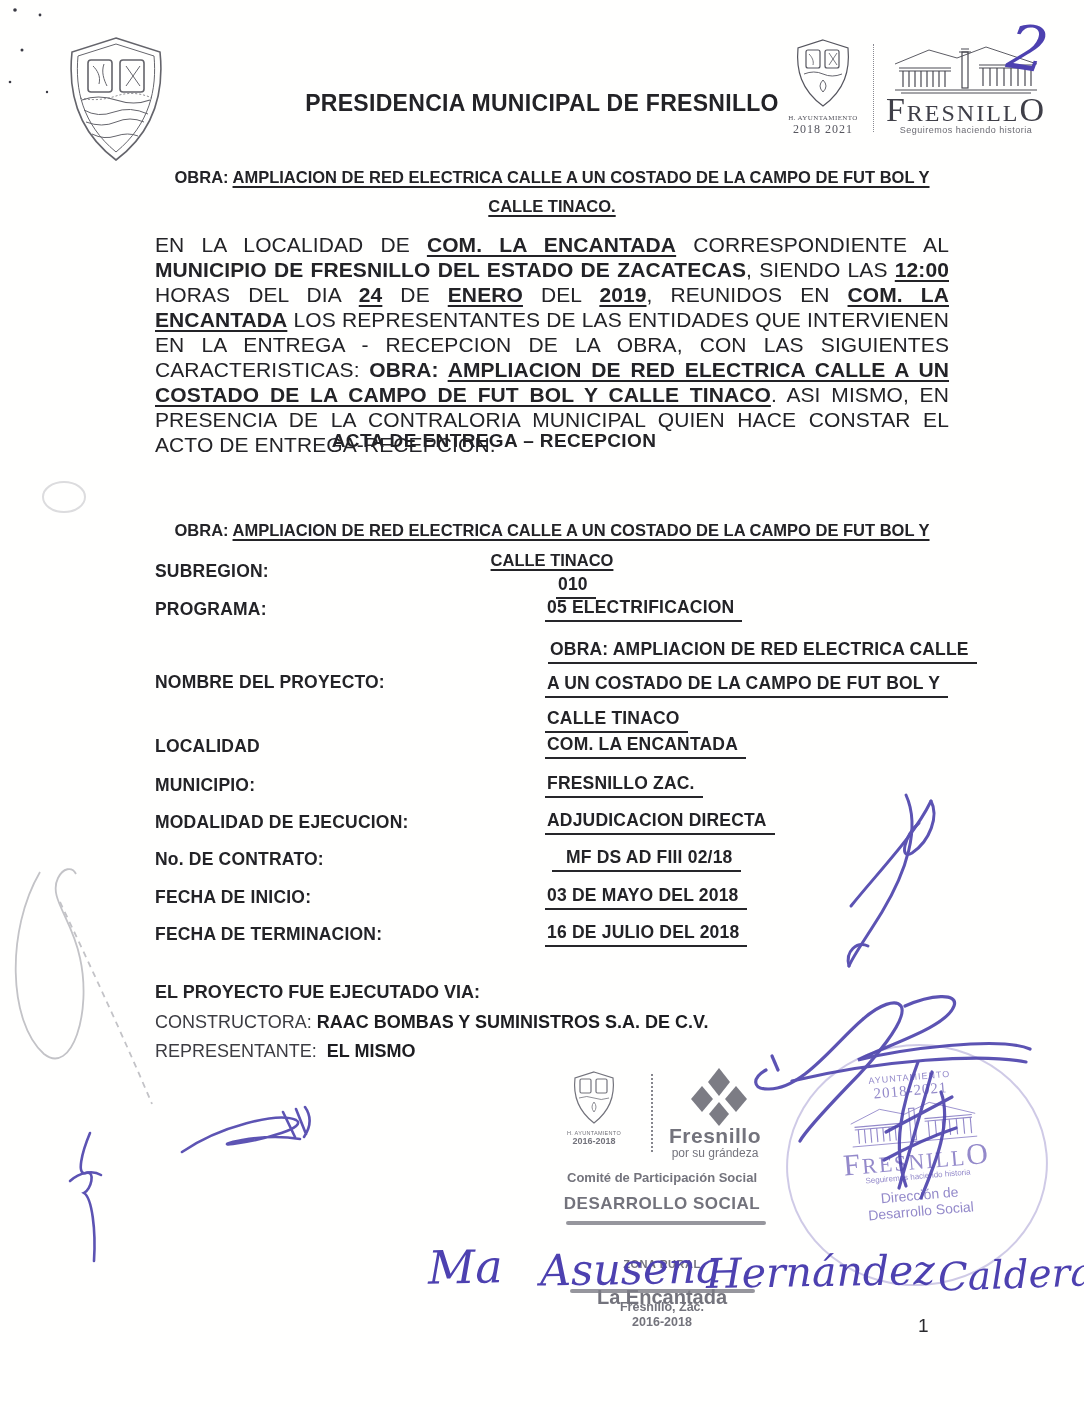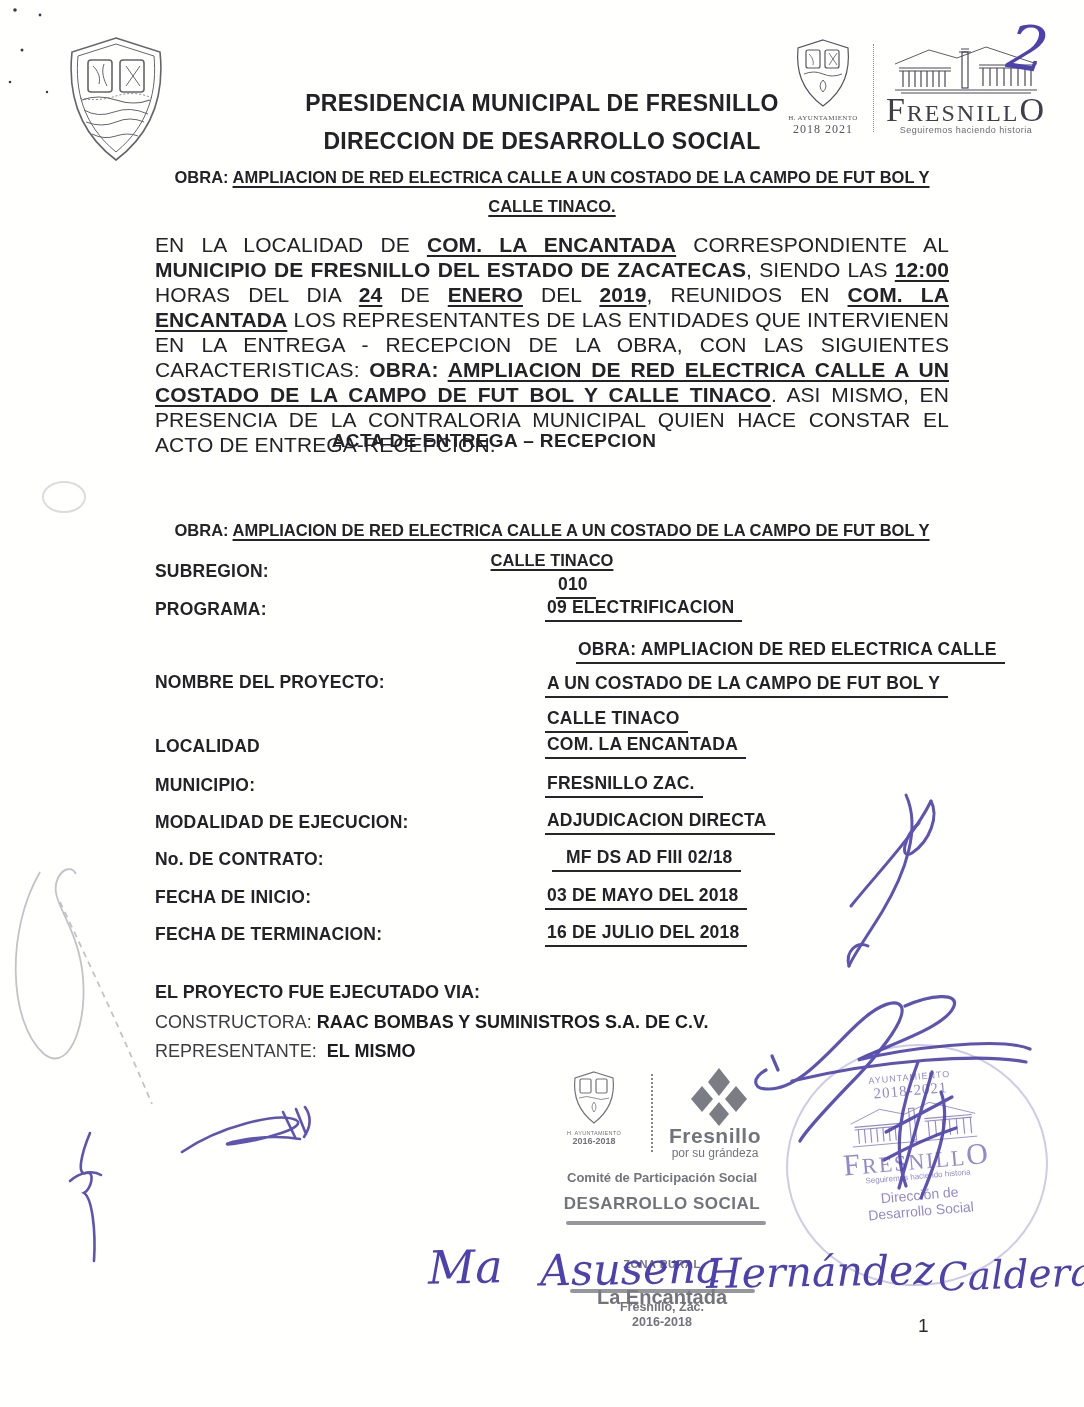--- a/index.html
+++ b/index.html
@@ -66,21 +66,20 @@
     <g fill="#3a3a44">
       <circle cx="15" cy="10" r="1.8"></circle>
         <circle cx="40" cy="15" r="1.4"></circle>
       <circle cx="22" cy="50" r="1.5"></circle>
         <circle cx="10" cy="82" r="1.3"></circle>
       <circle cx="47" cy="92" r="1.2"></circle>
     </g>
   </svg>
 
   <div class="abs title1">PRESIDENCIA MUNICIPAL DE FRESNILLO</div>
-  <div class="abs title2">DIRECCION DE DESARROLLO SOCIAL</div>
 
   <div class="abs obra-head">
     <span>OBRA:</span>
     <span class="u">AMPLIACION DE RED ELECTRICA CALLE A UN COSTADO DE LA CAMPO DE FUT BOL Y</span><br>
     <span class="u">CALLE TINACO.</span>
   </div>
 
   <div class="abs" style="left:783px;top:38px;width:80px;height:100px;text-align:center;color:#55555e;">
     <svg width="62" height="72" viewBox="0 0 62 72">
       <g fill="none" stroke="#55555e" stroke-width="1.2">
@@ -127,23 +126,23 @@
   <div class="abs obra2">
     <span>OBRA:</span>
     <span class="u">AMPLIACION DE RED ELECTRICA CALLE A UN COSTADO DE LA CAMPO DE FUT BOL Y</span><br>
     <span class="u">CALLE TINACO</span>
   </div>
 
   <div class="flabel" style="top:561px;">SUBREGION:</div>
   <div class="fvalue" style="top:559px;left:556px;margin-top:15px;">010</div>
 
   <div class="flabel" style="top:599px;">PROGRAMA:</div>
-  <div class="fvalue" style="top:597px;">09 ELECTRIFICACION</div>
-
-  <div class="fvalue" style="top:639px;left:576px;">OBRA: AMPLIACION DE RED ELECTRICA CALLE</div>
+  <div class="fvalue" style="top:597px;">05 ELECTRIFICACION</div>
+
+  <div class="fvalue" style="top:639px;left:548px;">OBRA: AMPLIACION DE RED ELECTRICA CALLE</div>
   <div class="flabel" style="top:672px;">NOMBRE DEL PROYECTO:</div>
   <div class="fvalue" style="top:673px;">A UN COSTADO DE LA CAMPO DE FUT BOL Y</div>
   <div class="fvalue" style="top:708px;">CALLE TINACO</div>
 
   <div class="flabel" style="top:736px;">LOCALIDAD</div>
   <div class="fvalue" style="top:734px;">COM. LA ENCANTADA</div>
 
   <div class="flabel" style="top:775px;">MUNICIPIO:</div>
   <div class="fvalue" style="top:773px;">FRESNILLO ZAC.</div>
 

